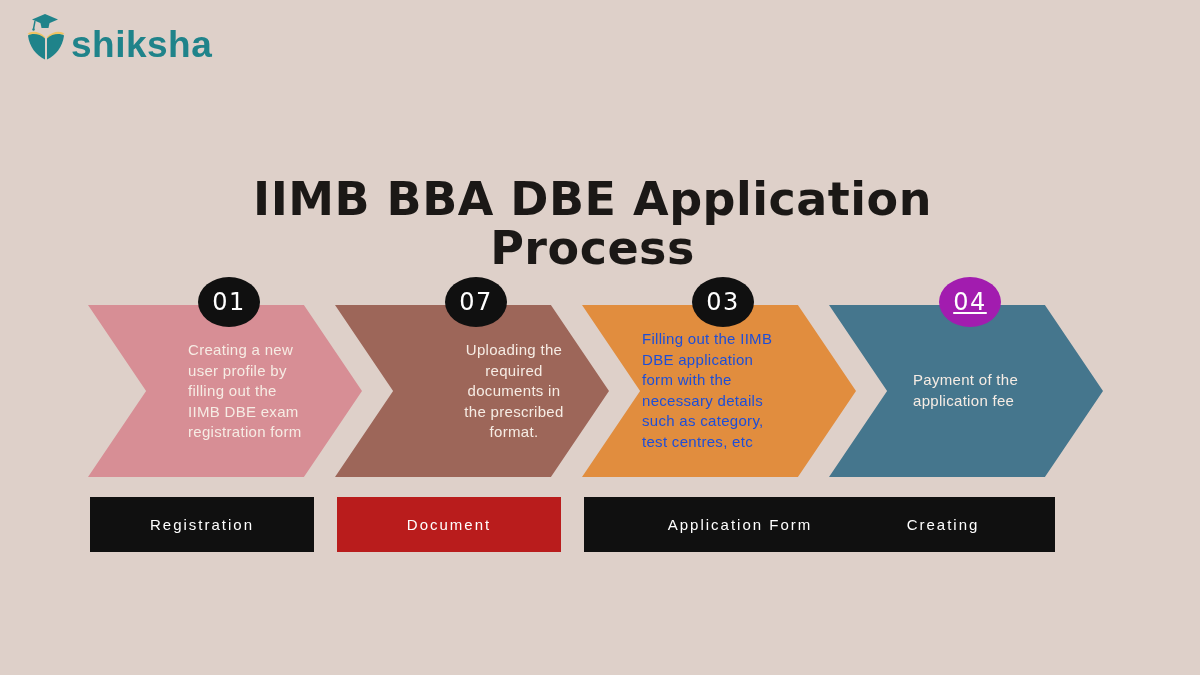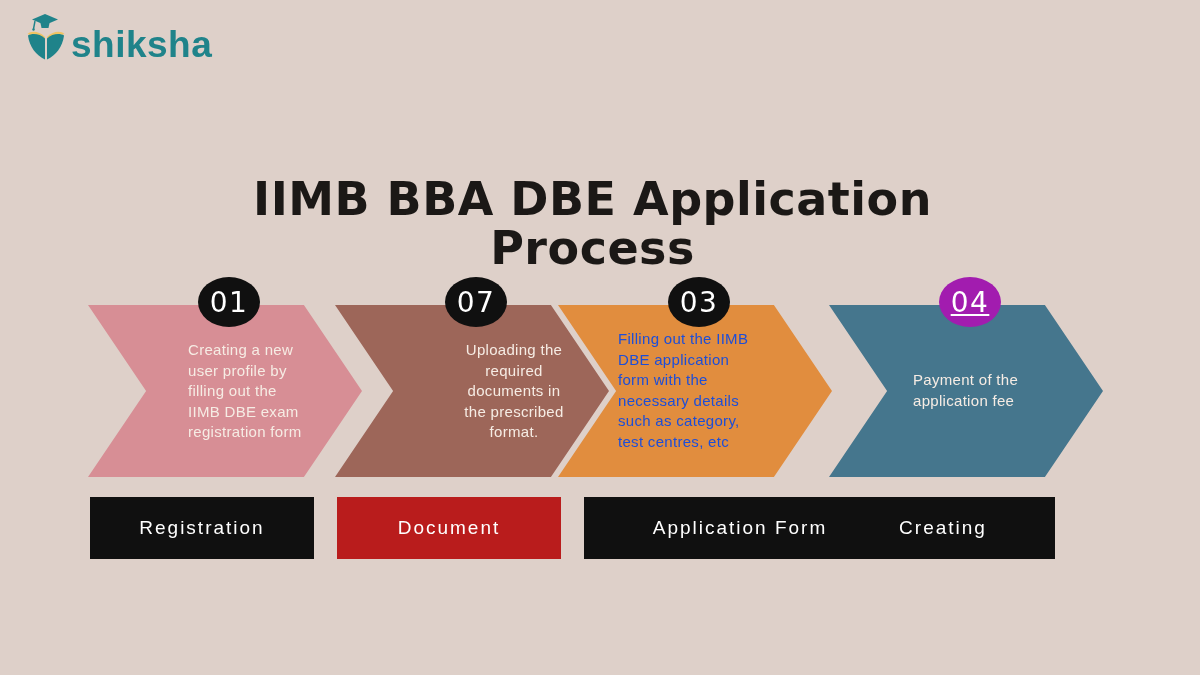--- a/index.html
+++ b/index.html
@@ -33,53 +33,53 @@
     white-space:pre-line;
   }
 
   
   .step{
     position:absolute;top:305px;
     width:274px;height:172px;
   }
   .step.s1{left:88px;}
   .step.s2{left:335px;}
-  .step.s3{left:558px;}
+  .step.s3{left:582px;}
   .step.s4{left:829px;}
   .arrow{
     position:absolute;inset:0;
     clip-path:polygon(0 0,78.8% 0,100% 50%,78.8% 100%,0 100%,21.2% 50%);
   }
   .num{
     position:absolute;top:-28px;left:141px;
     transform:translateX(-50%);
     width:62px;height:50px;border-radius:50%;
     display:flex;align-items:center;justify-content:center;
     color:#fff;
     font-family:"DejaVu Sans","Liberation Sans",sans-serif;
-    font-size:28px;font-weight:500;letter-spacing:1.5px;
+    font-size:24px;font-weight:500;letter-spacing:1.5px;
   }
   .desc{
     position:absolute;top:50%;transform:translateY(-50%);
     width:168px;
     white-space:pre-line;
     font-size:15px;line-height:1.37;letter-spacing:.3px;
   }
   .s1 .desc{left:100px;}
   .s2 .desc{left:95px;text-align:center;}
   .s3 .desc{left:60px;}
   .s4 .desc{left:84px;}
 
   
   .step-label{
     position:absolute;top:497px;
-    width:224px;height:62px;
+    width:224px;height:55px;
     display:flex;align-items:center;justify-content:center;
     color:#fff;
-    font-size:19px;letter-spacing:2px;
+    font-size:15px;letter-spacing:2px;
     font-family:"Liberation Sans",sans-serif;
   }
   .step-label.l1{left:90px;}
   .step-label.l2{left:337px;}
   .step-label.l3{left:584px;padding-left:44px;}
   .step-label.l4{left:831px;}
 </style>
 </head>
 <body>
 

